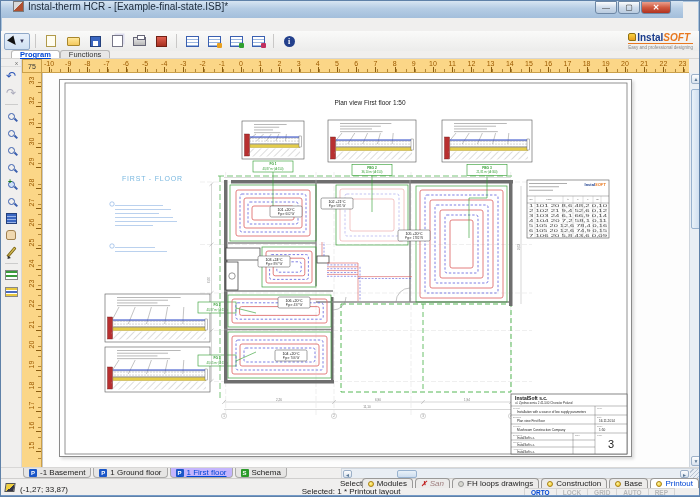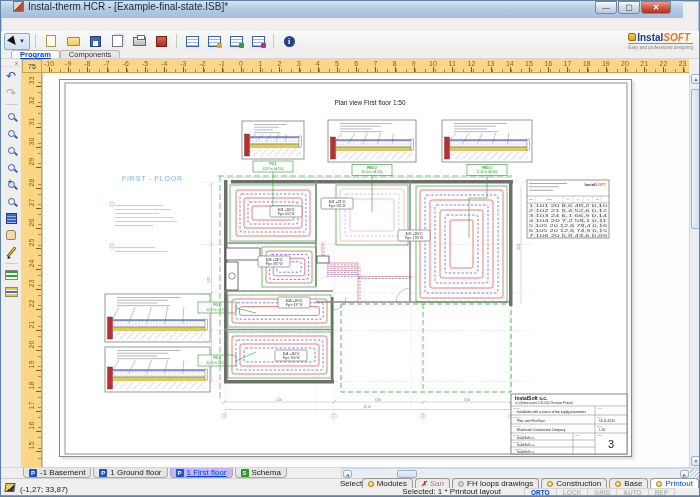--- a/index.html
+++ b/index.html
@@ -96,21 +96,21 @@
   .fticon.P{background:#1a56c8;} .fticon.S{background:#2a9a2a;}
   #hscroll{position:absolute;left:340px;top:0;width:360px;height:11px;background:#e9eef4;border:1px solid #cfd6de;}
   .harr{position:absolute;top:1px;width:9px;height:8px;background:linear-gradient(#fdfdfd,#d8e2ee);border:1px solid #9cb0c8;border-radius:2px;font-size:5px;color:#5a7896;text-align:center;line-height:8px;}
   #hthumb{position:absolute;left:55px;top:1px;width:20px;height:8px;background:linear-gradient(#e9f1f8,#cdddef);border:1px solid #98b2cf;border-radius:2px;}
   #grip{position:absolute;right:0;top:0;width:10px;height:11px;background:repeating-linear-gradient(135deg,#e9eef4 0 2px,#b8c4d2 2px 3px);}
   
   #statusbar{position:absolute;left:0;top:477px;width:700px;height:30px;background:#f0efee;border-top:1px solid #d0cfce;font-size:8px;color:#222;}
   #coordicon{position:absolute;left:4px;top:4px;width:10px;height:9px;background:linear-gradient(135deg,#f0d040 55%,#334 55%);border:1px solid #555;transform:skewX(-8deg);}
   #coords{position:absolute;left:19px;top:6px;font-size:8px;}
   #modetext{position:absolute;left:230px;top:0px;width:240px;text-align:center;line-height:9px;}
-  #seltext{position:absolute;left:200px;top:8px;width:300px;text-align:right;line-height:9px;}
+  #seltext{position:absolute;left:200px;top:8px;width:300px;text-align:center;line-height:9px;}
   #sheettabs{position:absolute;right:2px;top:-1px;height:10px;display:flex;}
   .stab{display:flex;align-items:center;font-size:8px;color:#222;background:#ecebea;border:1px solid #9a9998;border-bottom:none;border-radius:4px 4px 0 0;padding:0 5px;margin-left:2px;height:10px;}
   .stab.active{background:#fff;color:#0046d5;}
   .stab.off{color:#a08080;font-style:italic;}
   .bulb{width:6px;height:6px;border-radius:50%;background:radial-gradient(circle at 35% 35%,#fff8a0,#f0c020);border:1px solid #a88010;margin-right:3px;}
   .bulb.dimb{background:#d8d8d0;border-color:#999;}
   .xred{color:#c02020;font-weight:bold;font-size:7px;margin-right:3px;}
   #toggles{position:absolute;left:523px;top:9px;height:8px;display:flex;}
   .tog{font-size:6.5px;font-weight:bold;color:#b8b8b8;border:1px solid #d5d4d3;border-left:none;padding:0 6px;line-height:7px;height:8px;background:#f0efee;}
   .tog:first-child{border-left:1px solid #d5d4d3;}
@@ -180,21 +180,21 @@
         <span class="info">i</span>
       </div>
     <div id="brand">
       <div id="brandline"><span class="b-ic"></span><span class="bn1">Instal</span><span class="bn2">SOFT</span></div>
       <div id="tagline">Easy and professional designing</div>
     </div>
   </div>
 
   <div id="wstabs">
     <div class="wstab active">Program</div>
-    <div class="wstab">Components</div>
+    <div class="wstab">Functions</div>
   </div>
 
   <div id="main">
     <div id="lefttools">
       <div class="lt-head">x</div>
     <div class="ltool">
           <span class="uglyph">↶</span>
         </div>
         <div class="ltool">
           <span class="uglyph dim">↷</span>

